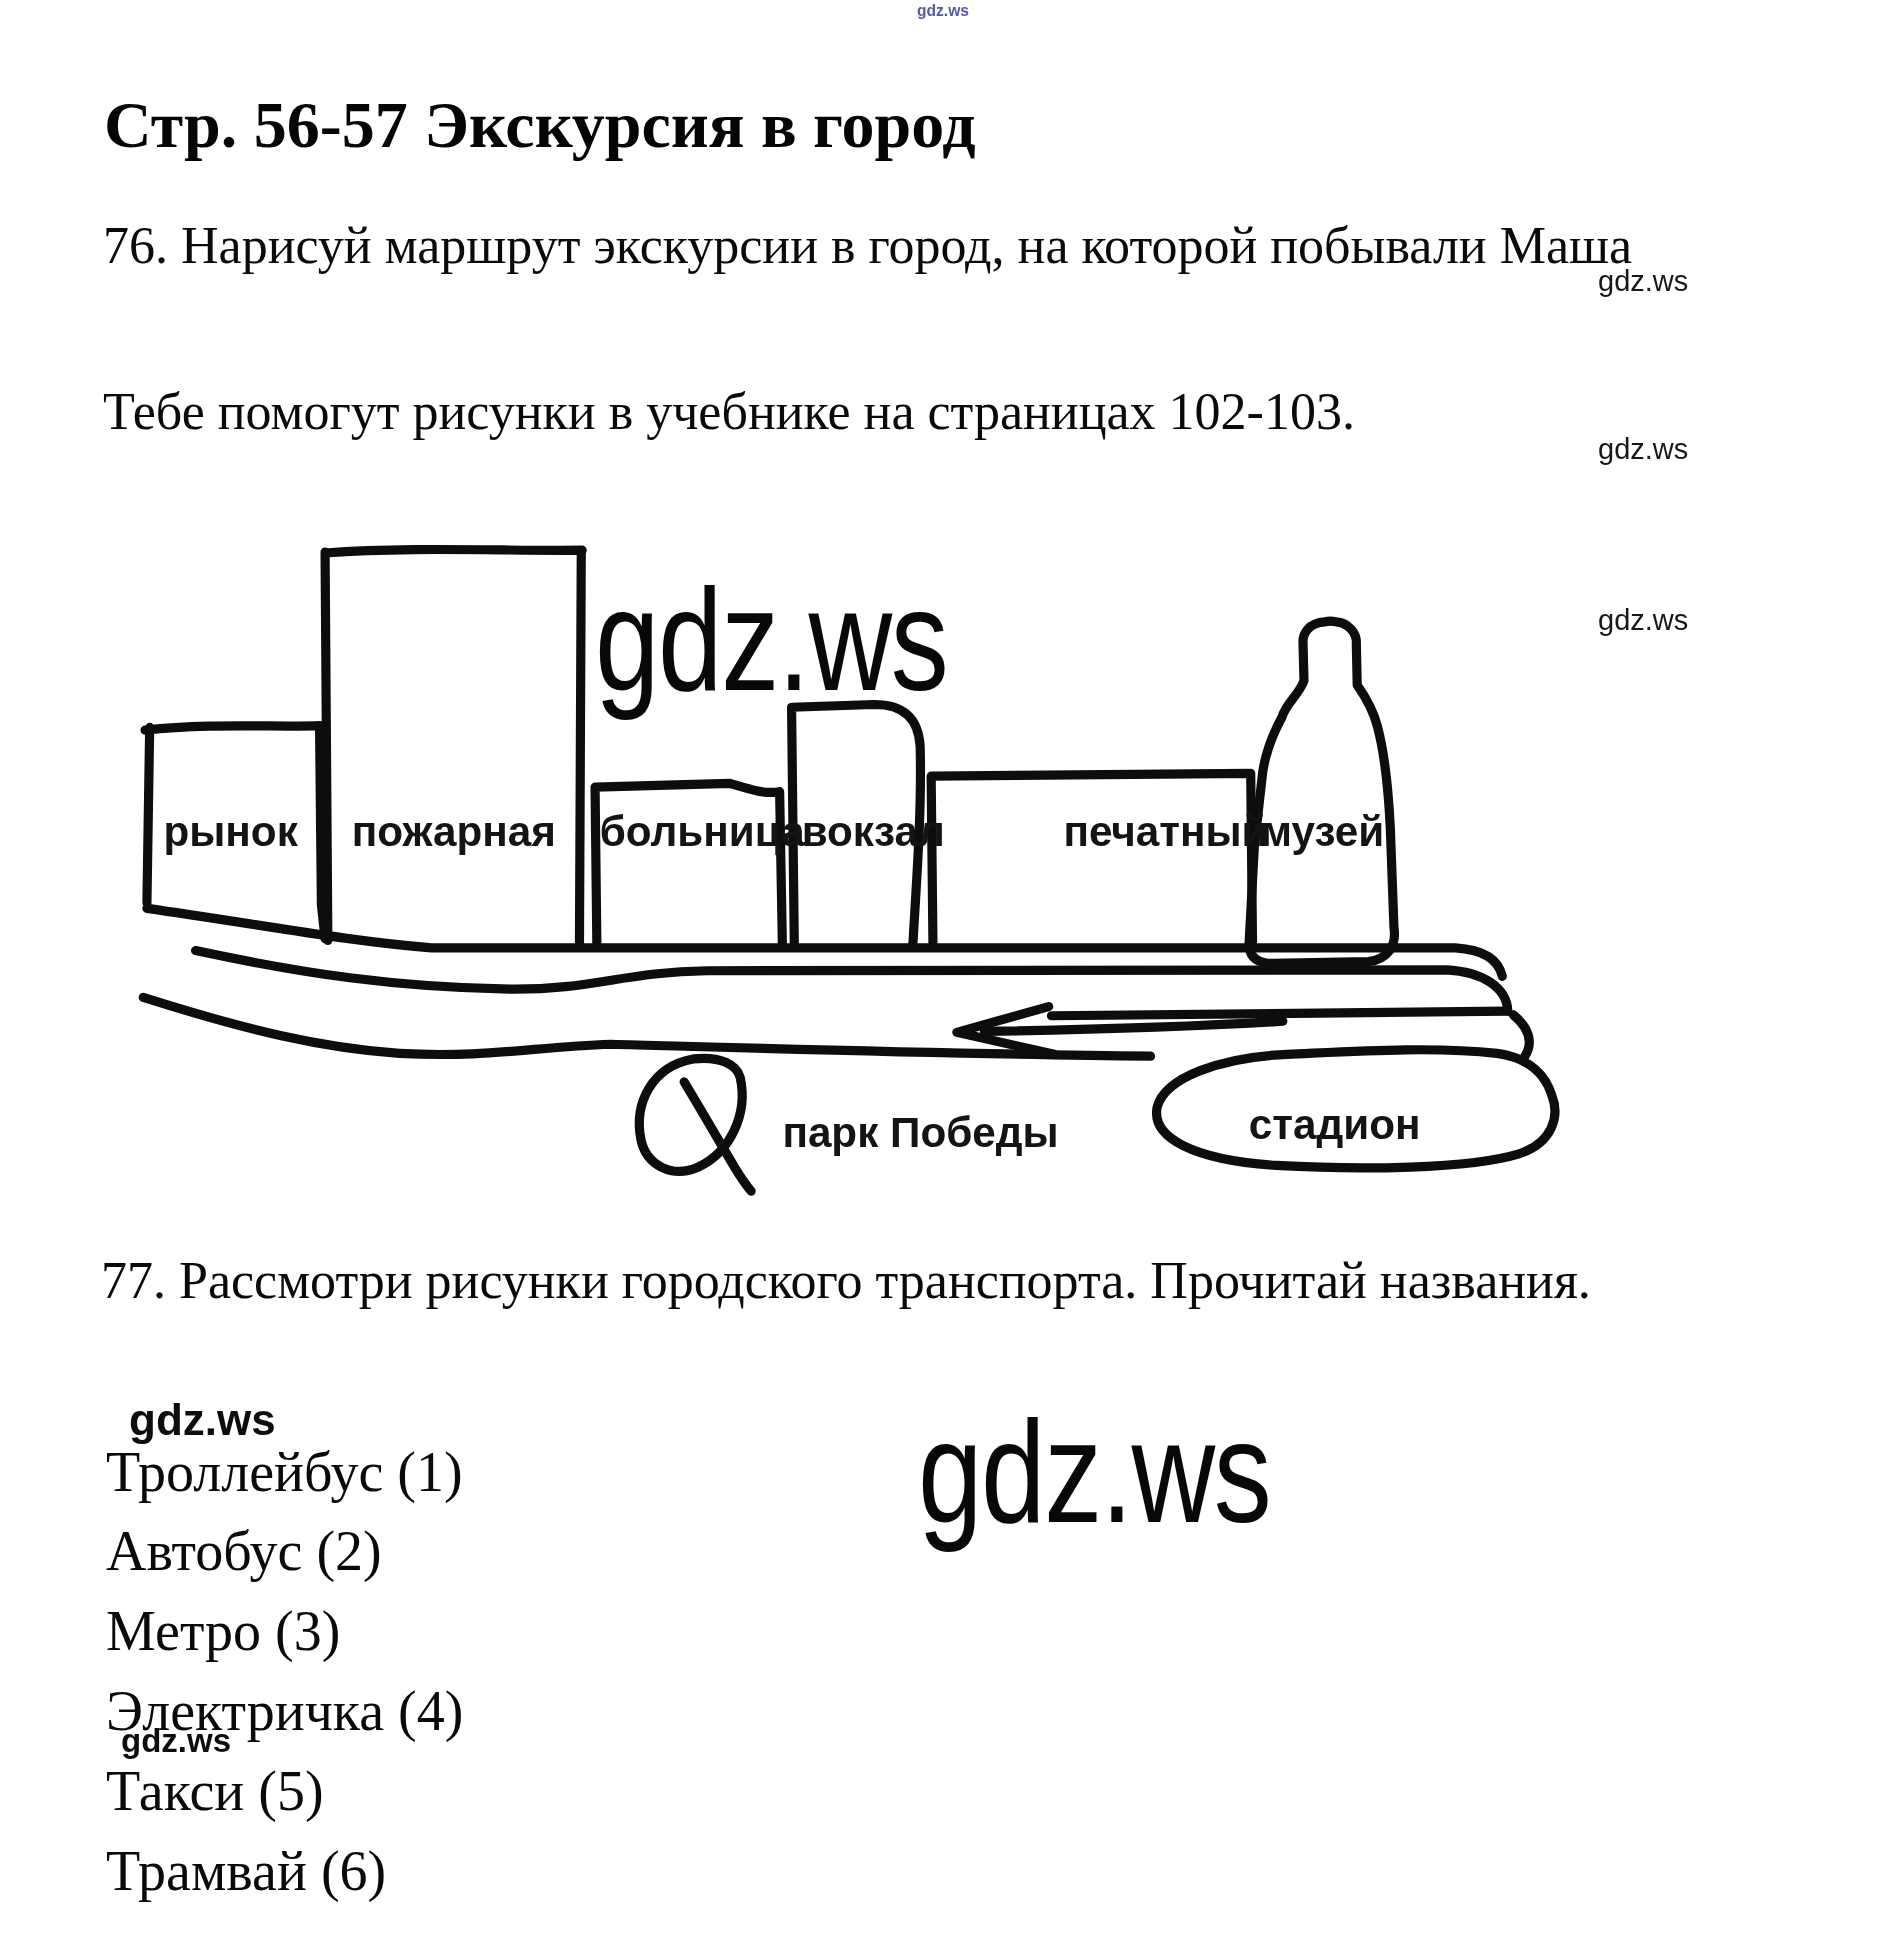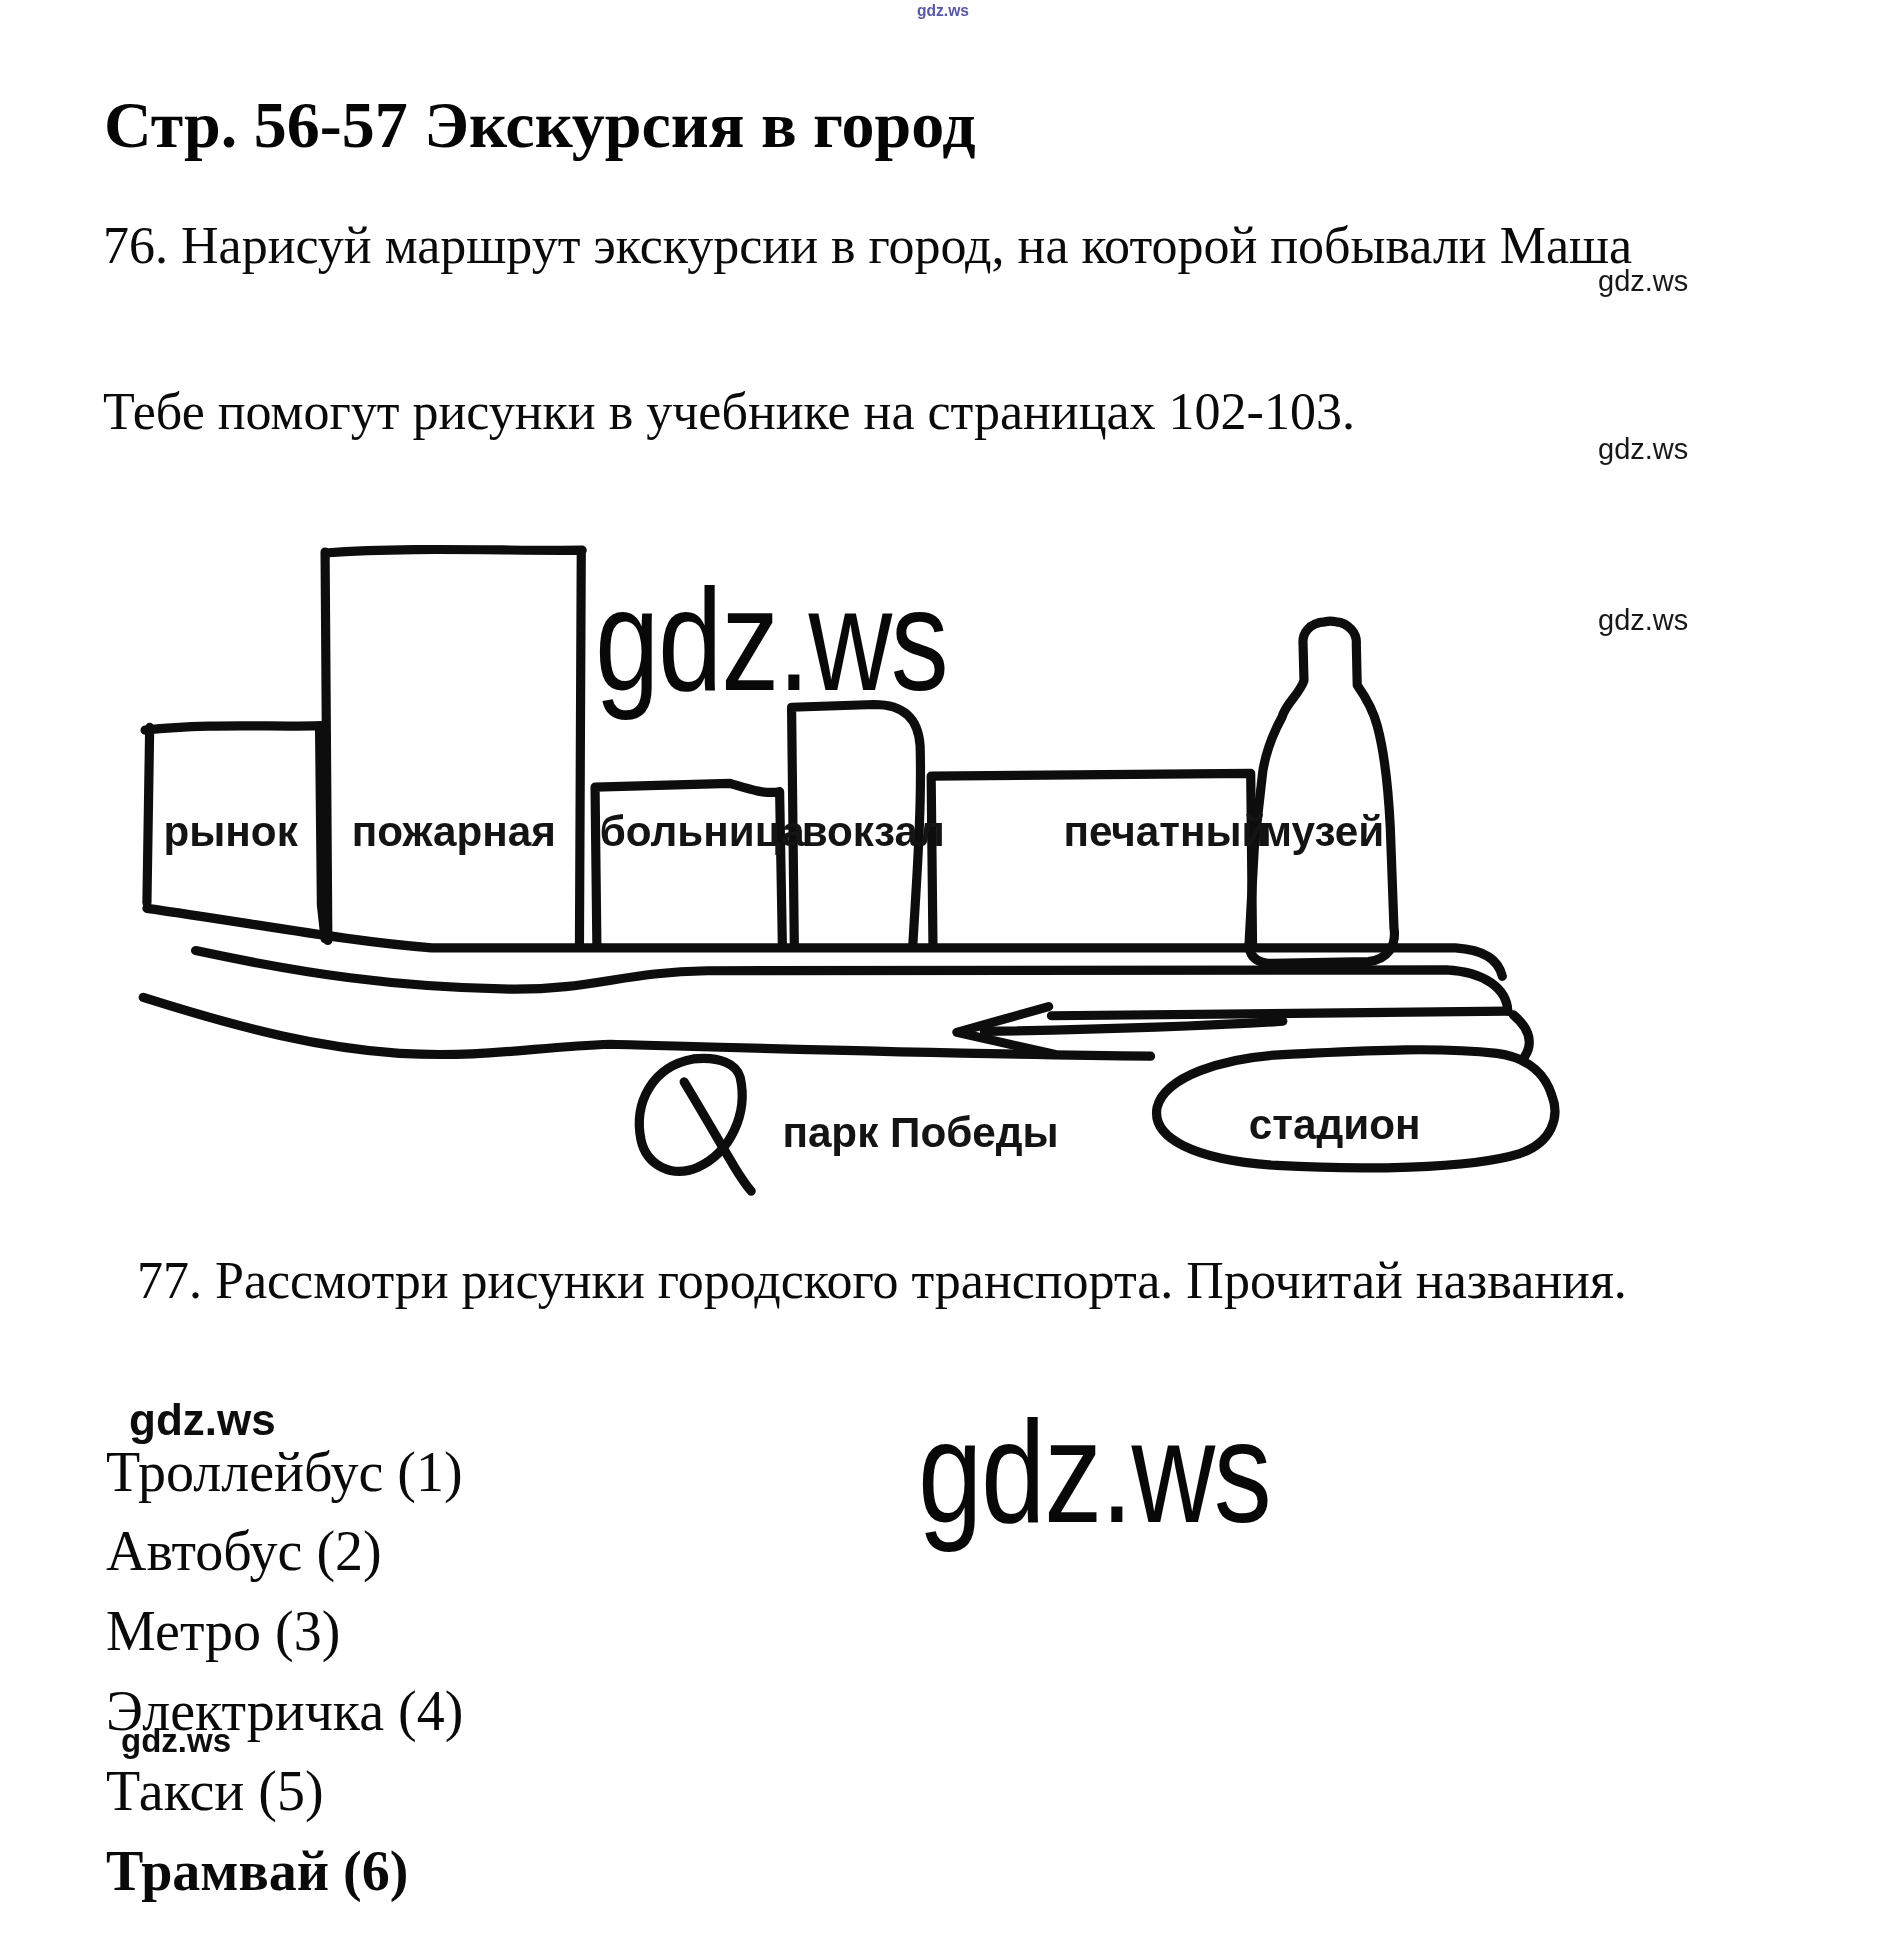--- a/index.html
+++ b/index.html
@@ -110,23 +110,23 @@
     <text x="178" y="921">рынок</text>
     <text x="383" y="921">пожарная</text>
     <text x="653" y="921">больница</text>
     <text x="873" y="921">вокзал</text>
     <text x="1158" y="921">печатный</text>
     <text x="1373" y="921">музей</text>
     <text x="852" y="1249">парк Победы</text>
     <text x="1360" y="1240">стадион</text>
   </svg>
 
-  <div class="abs bodyline" style="left:101px;top:1255px;margin-left:36px;">77. Рассмотри рисунки городского транспорта. Прочитай названия.</div>
+  <div class="abs bodyline" style="left:101px;top:1255px;">77. Рассмотри рисунки городского транспорта. Прочитай названия.</div>
 
   <div class="abs listitem" style="left:106px;top:1444px;">Троллейбус (1)</div>
   <div class="abs listitem" style="left:106px;top:1523px;">Автобус (2)</div>
   <div class="abs listitem" style="left:106px;top:1603px;">Метро (3)</div>
   <div class="abs listitem" style="left:106px;top:1683px;">Электричка (4)</div>
   <div class="abs listitem" style="left:106px;top:1763px;">Такси (5)</div>
-  <div class="abs listitem" style="left:106px;top:1843px;font-weight:bold;">Трамвай (6)</div>
+  <div class="abs listitem" style="left:106px;top:1843px;">Трамвай (6)</div>
 
 </div>
 
 
 </body></html>

